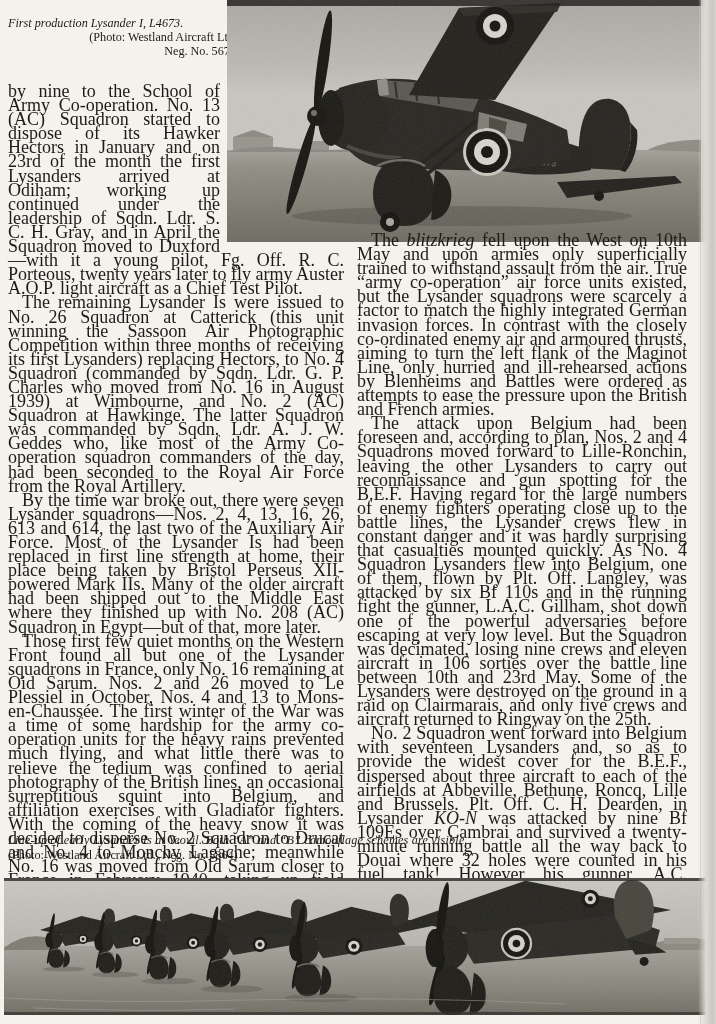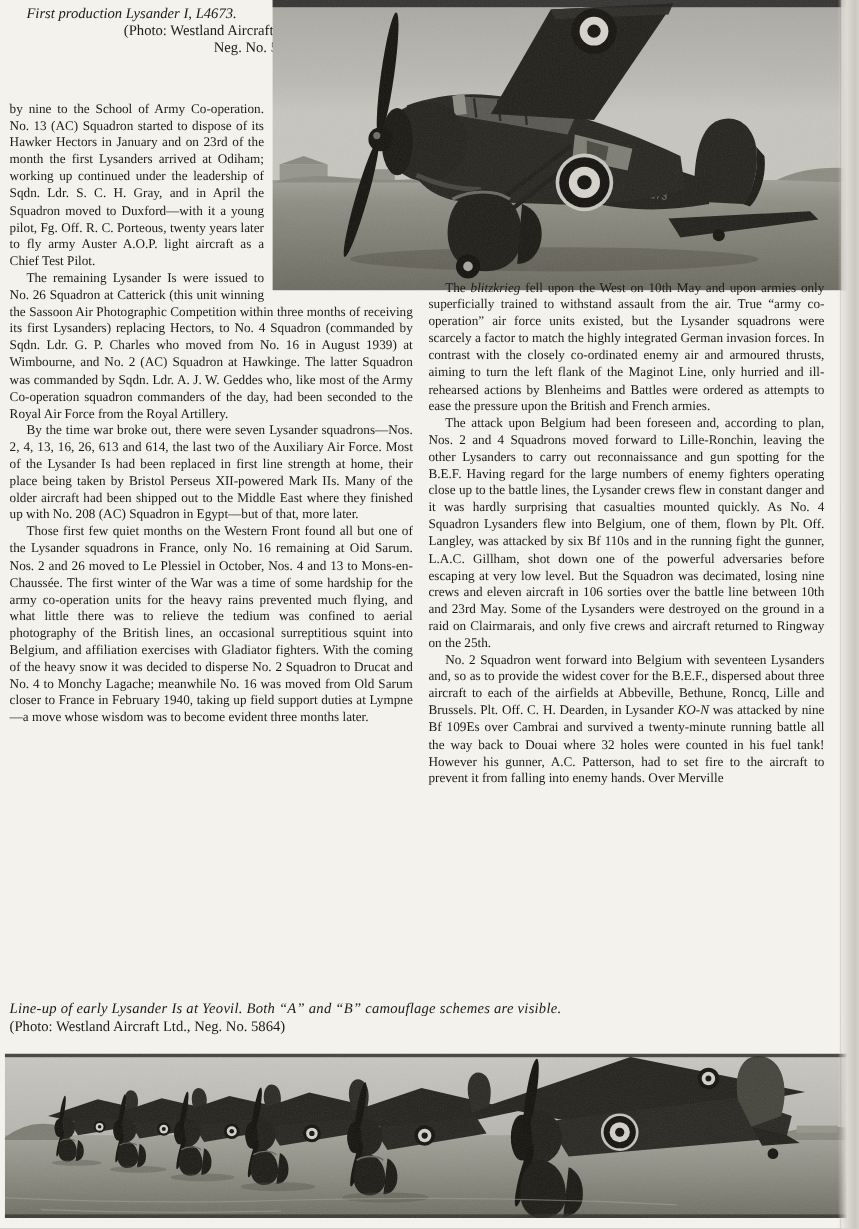--- a/index.html
+++ b/index.html
@@ -5,29 +5,29 @@
   html,body{margin:0;padding:0;}
   body{background:#8a8881;font-family:"Liberation Serif","DejaVu Serif",serif;}
   #page{position:relative;width:716px;height:1024px;background:#f4f2ec;overflow:hidden;
         color:#1c1b18;}
   
   .scan-edge{position:absolute;right:0;top:0;width:18px;height:100%;
      background:linear-gradient(90deg, rgba(214,211,204,0) 0%, #ddd9d3 45%, #cac7c0 80%, #d6d3cc 100%);}
   .scan-edge-line{position:absolute;right:15px;top:0;width:1px;height:100%;background:rgba(120,118,110,.25);}
 
   
-  .caption-top{position:absolute;left:8px;top:4px;width:232px;font-size:12.2px;line-height:14px;margin-left:14px;}
+  .caption-top{position:absolute;left:8px;top:16px;width:232px;font-size:12.2px;line-height:14px;}
   .caption-top .c1{font-style:italic;text-align:left;}
   .caption-top .c2,.caption-top .c3{text-align:right;}
   .caption-bottom{position:absolute;left:8px;top:833px;width:684px;font-size:12.2px;line-height:14.5px;}
   .caption-bottom .c1{font-style:italic;text-align:left;letter-spacing:.2px;}
   .caption-bottom .c2{text-align:left;}
 
   
-  .col{position:absolute;font-size:11px;line-height:14.1px;text-align:justify;}
+  .col{position:absolute;font-size:18px;line-height:14.1px;text-align:justify;}
   .left-col{left:8px;top:84px;width:336px;}
   .right-col{left:357px;top:233px;width:330px;}
   .photo-spacer{float:right;width:124px;height:160px;}
   .col p{margin:0;padding:0;text-indent:14px;}
   .col p.noindent{text-indent:0;}
   .col i{font-style:italic;}
 
   
   .photo{position:absolute;display:block;}
   .photo-top{left:227px;top:0;width:480px;height:242px;}

